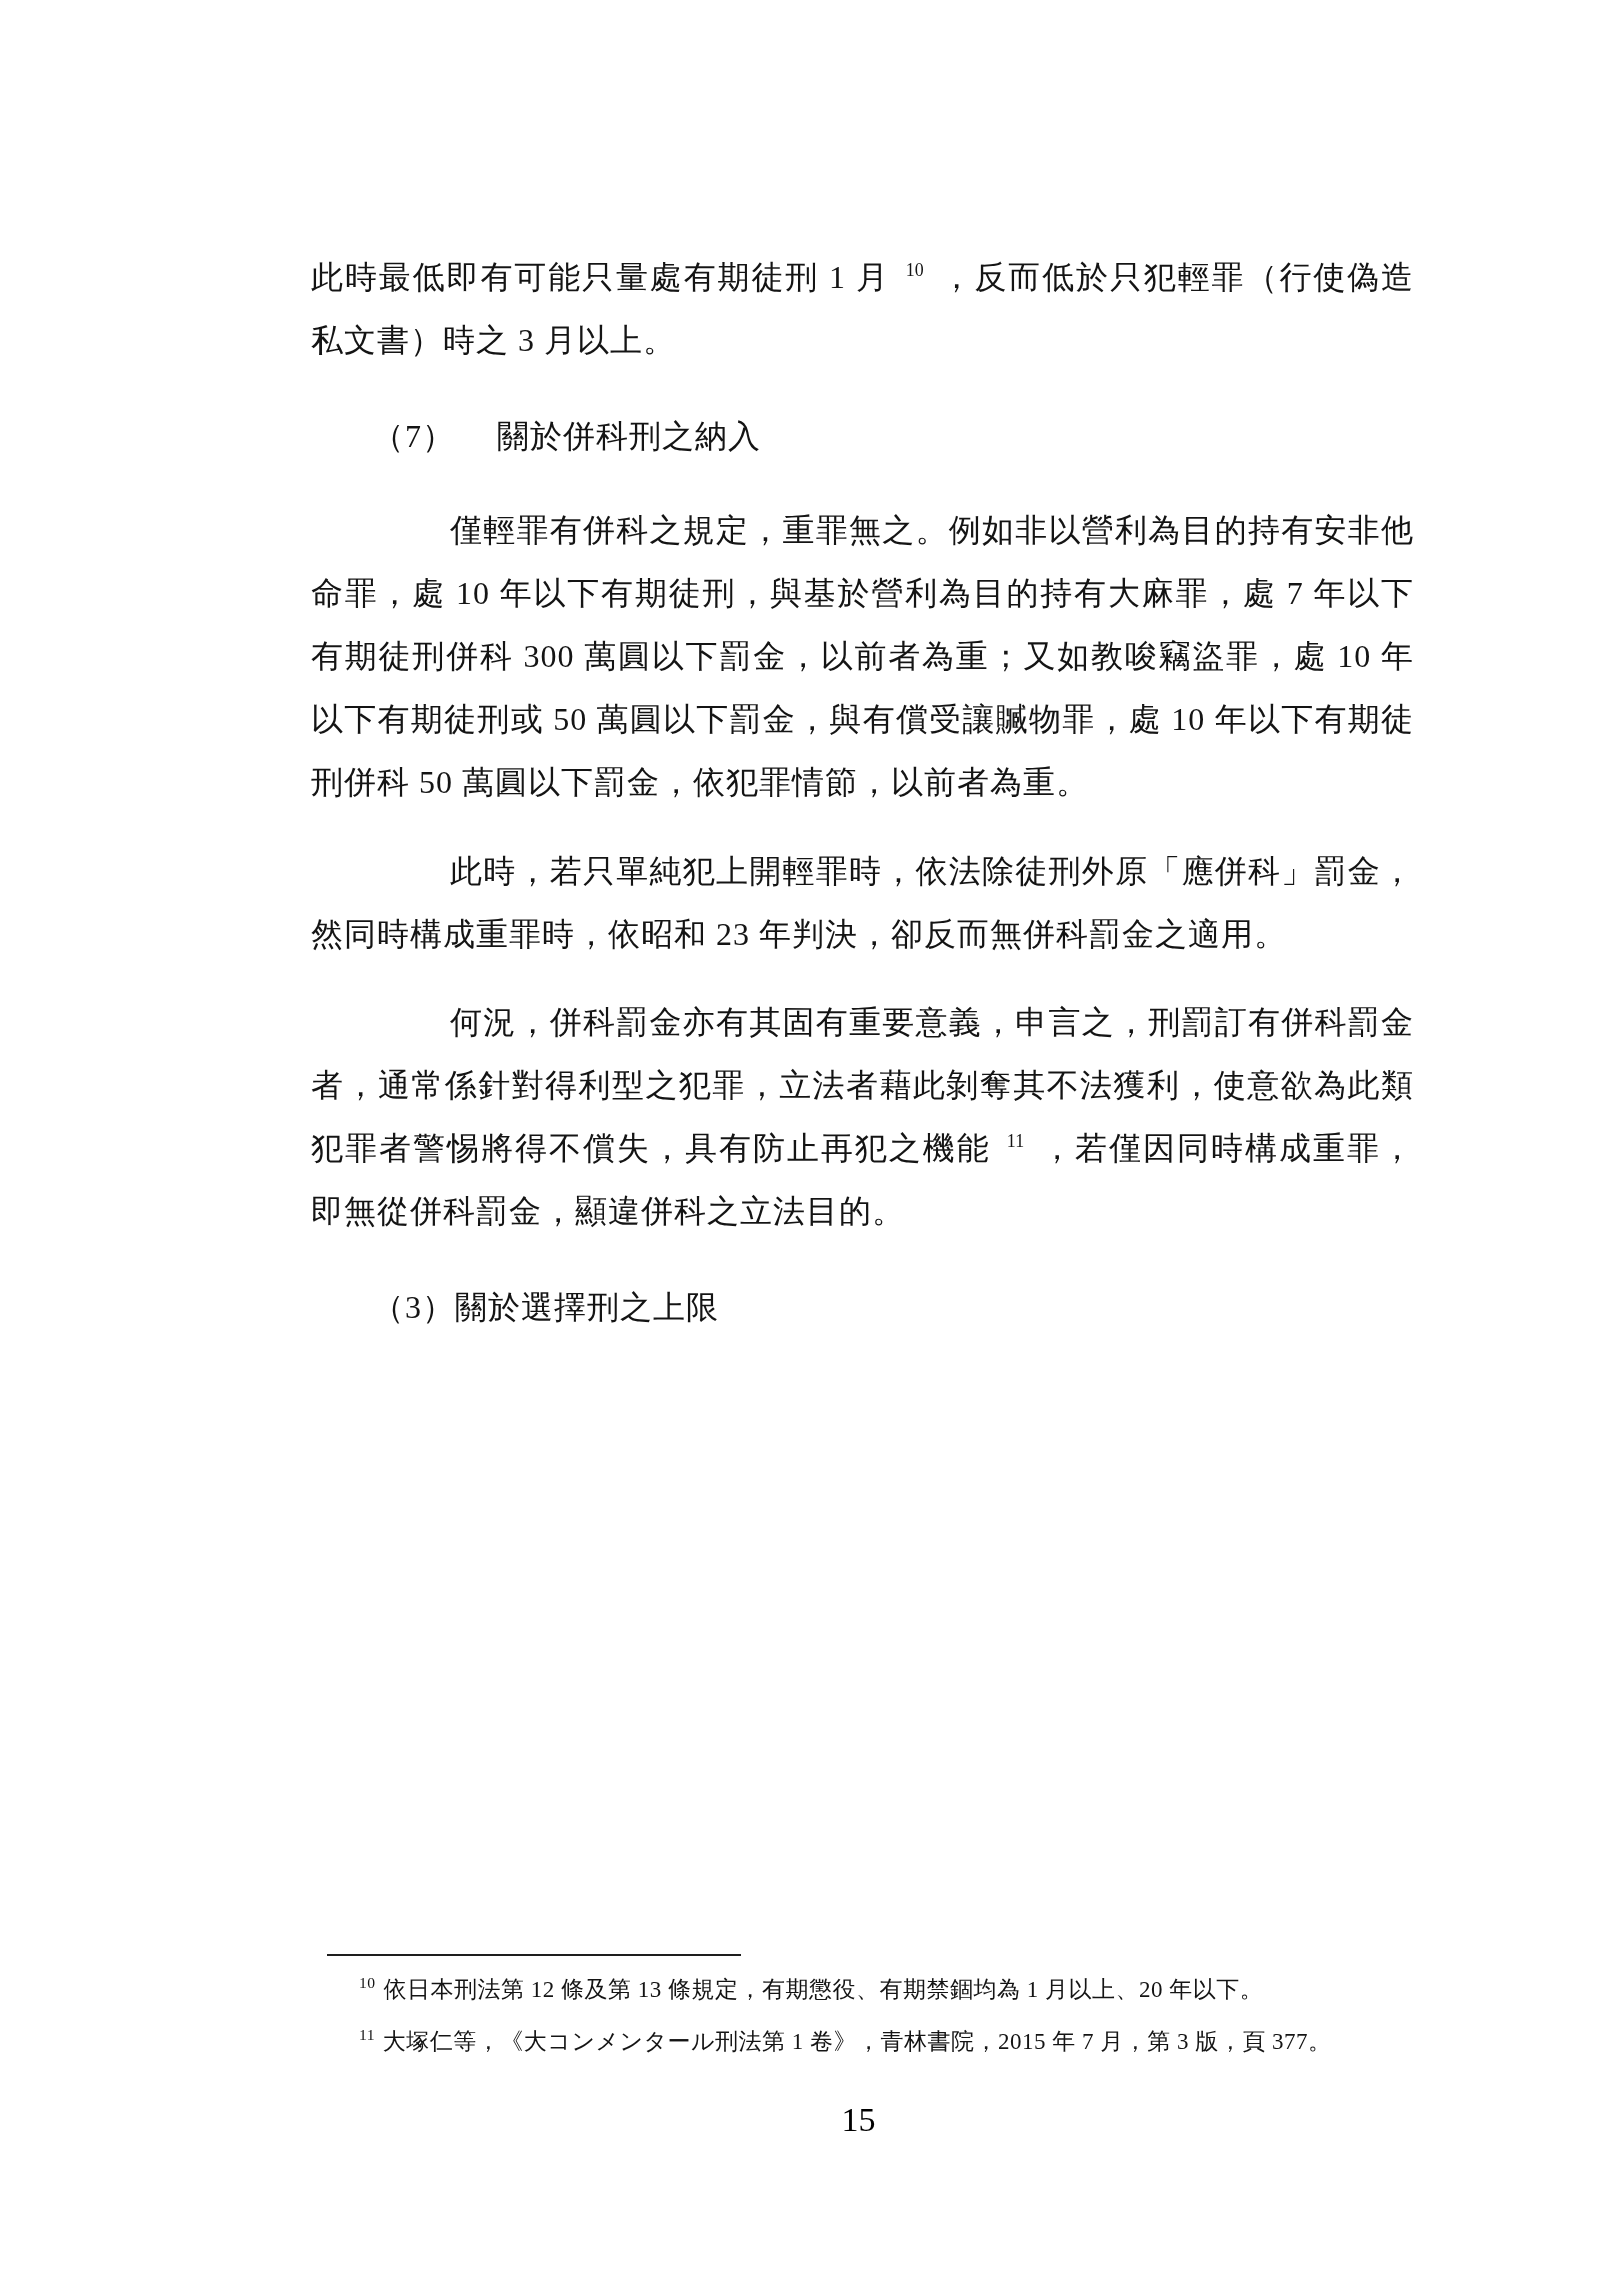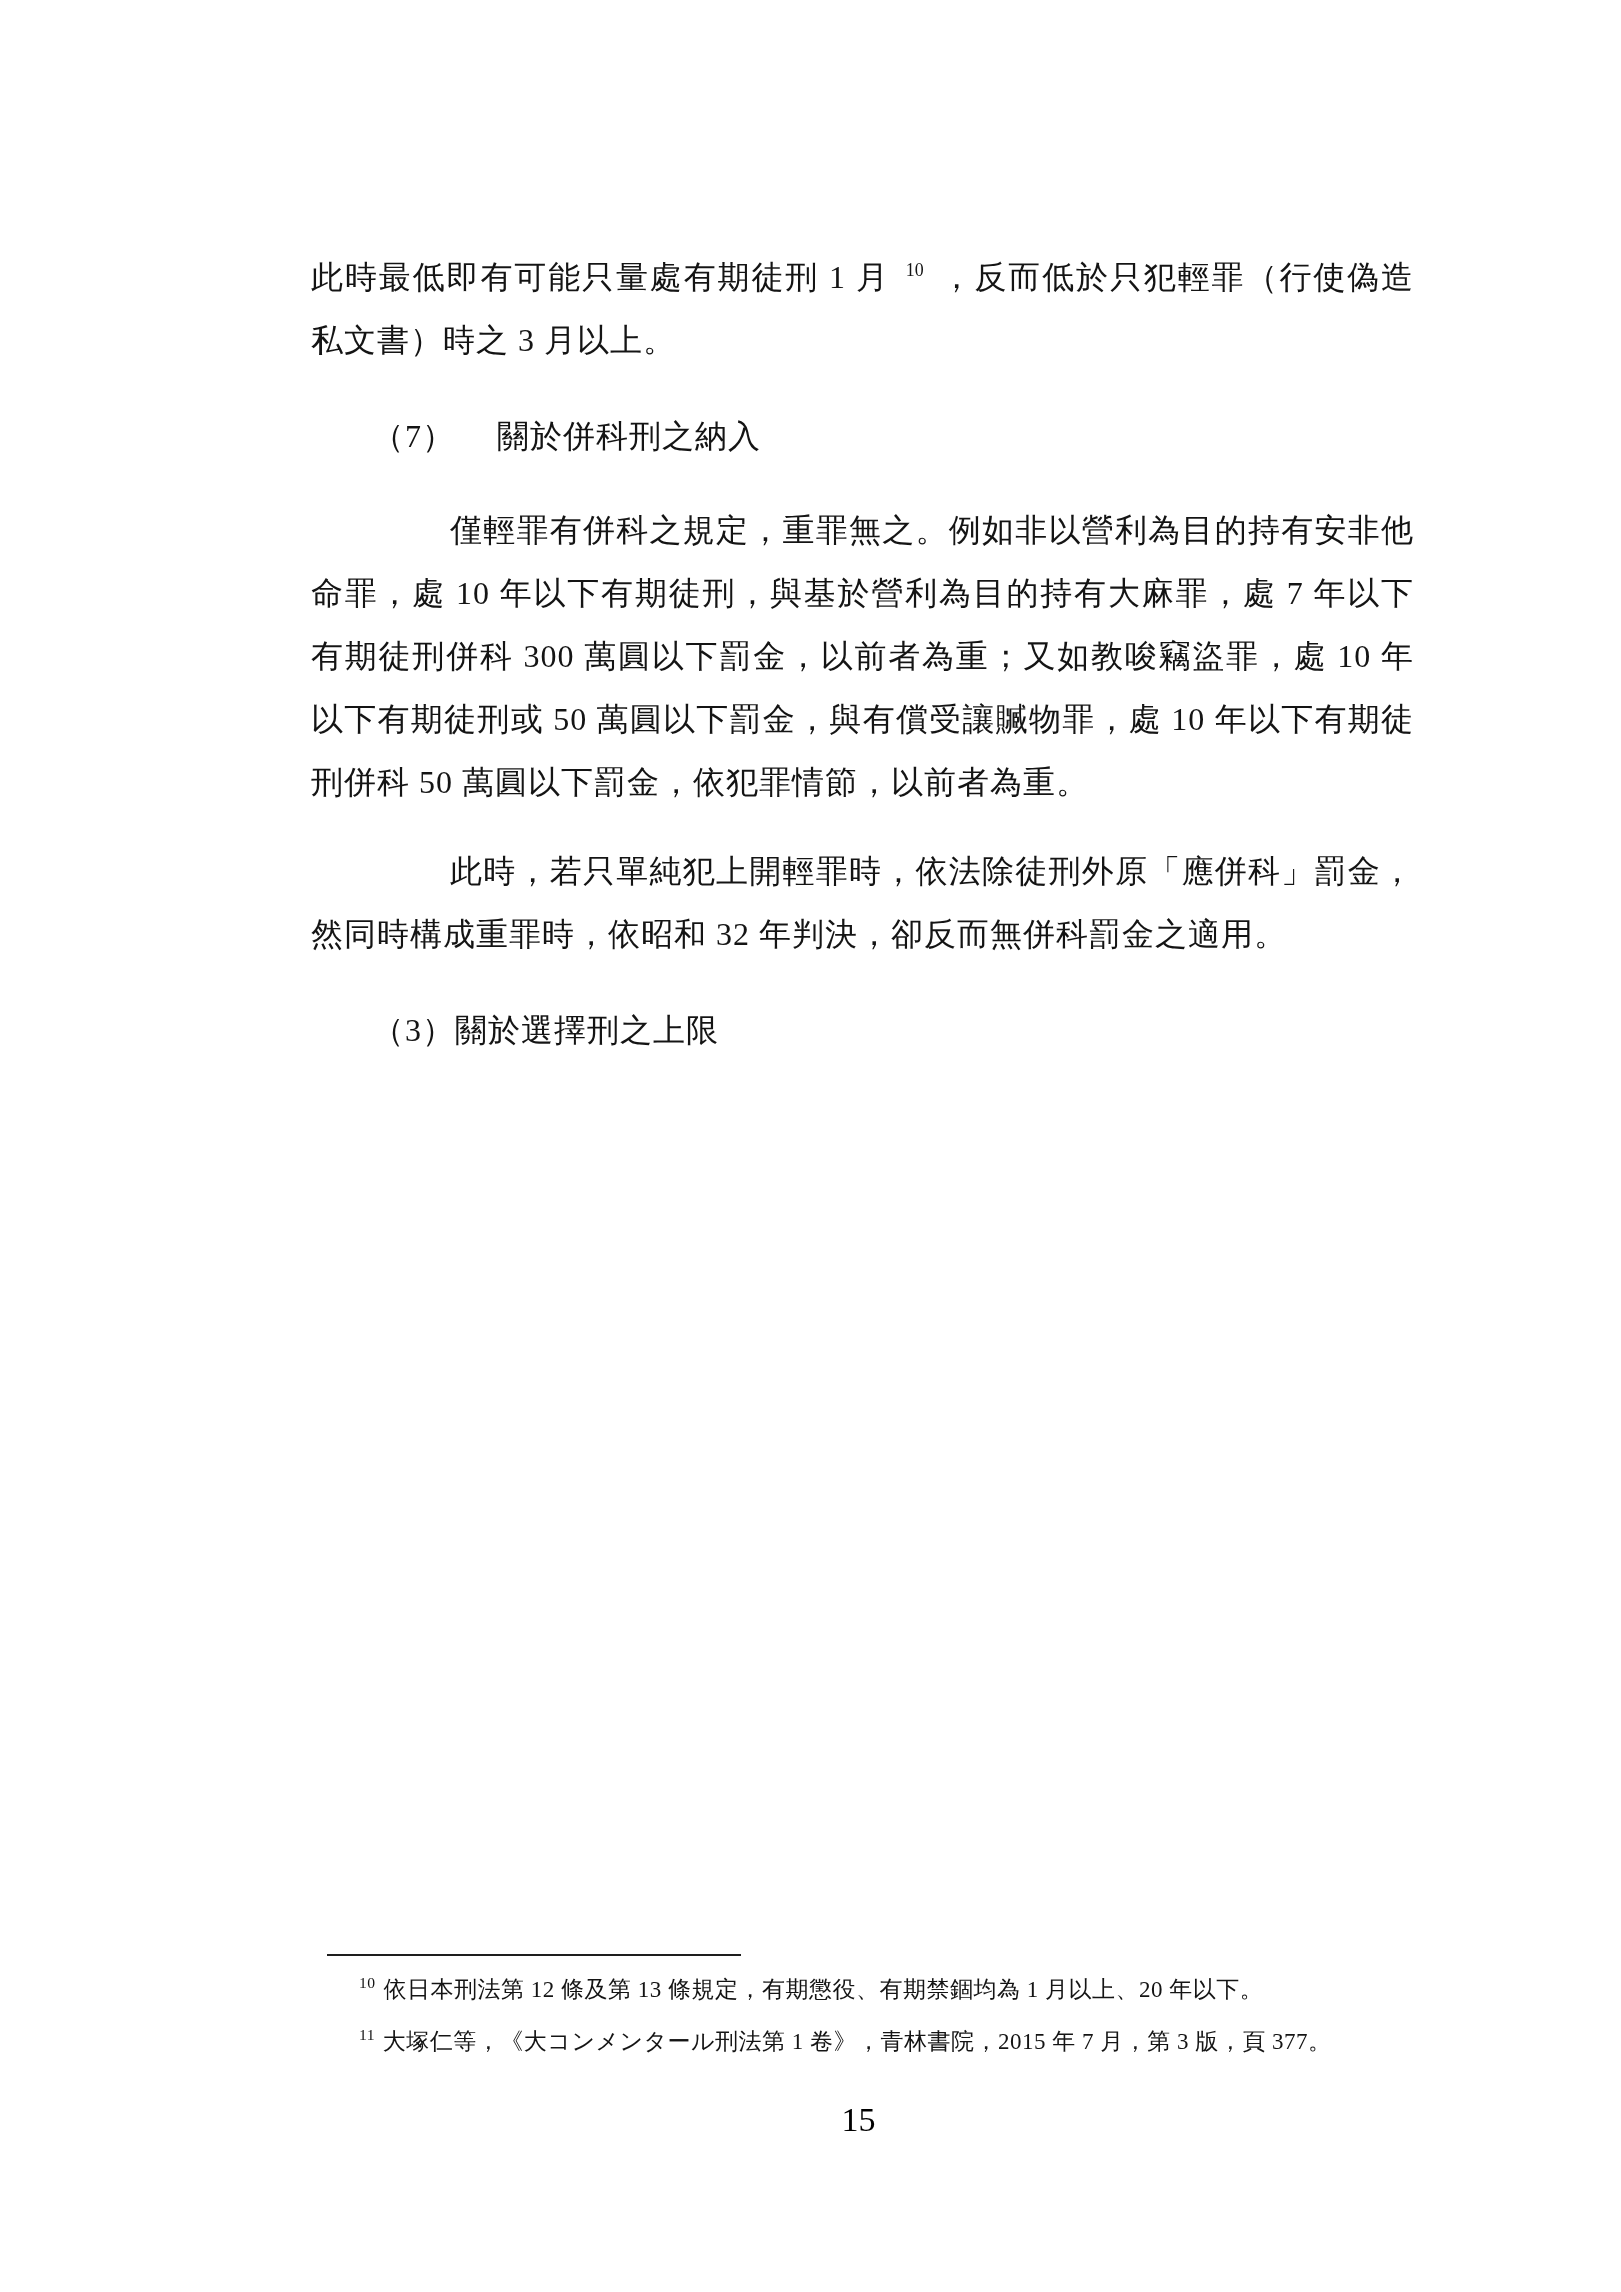--- a/index.html
+++ b/index.html
@@ -68,21 +68,22 @@
   }
 </style>
 </head>
 <body>
 
 <div class="page">
   <div class="doc-body" id="doc-body">
       <p class="para indent-none">此時最低即有可能只量處有期徒刑 1 月<sup class="fn-ref">10</sup>，反而低於只犯輕罪（行使偽造私文書）時之 3 月以上。</p>
       <p class="heading indent-none">（7）　 關於併科刑之納入</p>
       <p class="para indent-deep">僅輕罪有併科之規定，重罪無之。例如非以營利為目的持有安非他命罪，處 10 年以下有期徒刑，與基於營利為目的持有大麻罪，處 7 年以下有期徒刑併科 300 萬圓以下罰金，以前者為重；又如教唆竊盜罪，處 10 年以下有期徒刑或 50 萬圓以下罰金，與有償受讓贓物罪，處 10 年以下有期徒刑併科 50 萬圓以下罰金，依犯罪情節，以前者為重。</p>
-      <p class="para indent-deep">此時，若只單純犯上開輕罪時，依法除徒刑外原「應併科」罰金，然同時構成重罪時，依昭和 32 年判決，卻反而無併科罰金之適用。</p>
+      <p class="para indent-deep">此時，若只單純犯上開輕罪時，依法除徒刑外原「應併科」罰金，然同時構成重罪時，依昭和 23 年判決，卻反而無併科罰金之適用。</p>
+      <p class="para indent-deep">何況，併科罰金亦有其固有重要意義，申言之，刑罰訂有併科罰金者，通常係針對得利型之犯罪，立法者藉此剝奪其不法獲利，使意欲為此類犯罪者警惕將得不償失，具有防止再犯之機能<sup class="fn-ref">11</sup>，若僅因同時構成重罪，即無從併科罰金，顯違併科之立法目的。</p>
       <p class="heading indent-none">（3）關於選擇刑之上限</p>
     </div>
 
   <div class="footnote-area">
     <div class="fn-rule"></div>
     <div id="footnotes">
         <div class="footnote"><span class="fn-marker">10</span>依日本刑法第 12 條及第 13 條規定，有期懲役、有期禁錮均為 1 月以上、20 年以下。</div>
         <div class="footnote"><span class="fn-marker">11</span>大塚仁等，《大コンメンタール刑法第 1 卷》，青林書院，2015 年 7 月，第 3 版，頁 377。</div>
       </div>
   </div>

